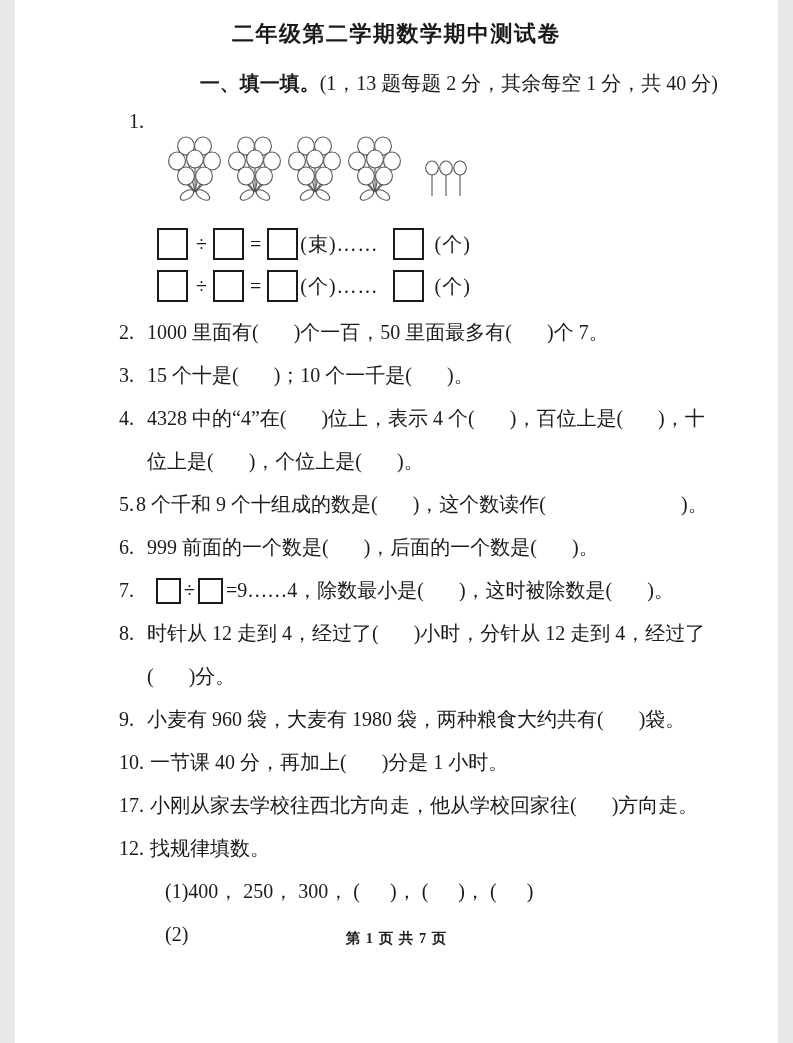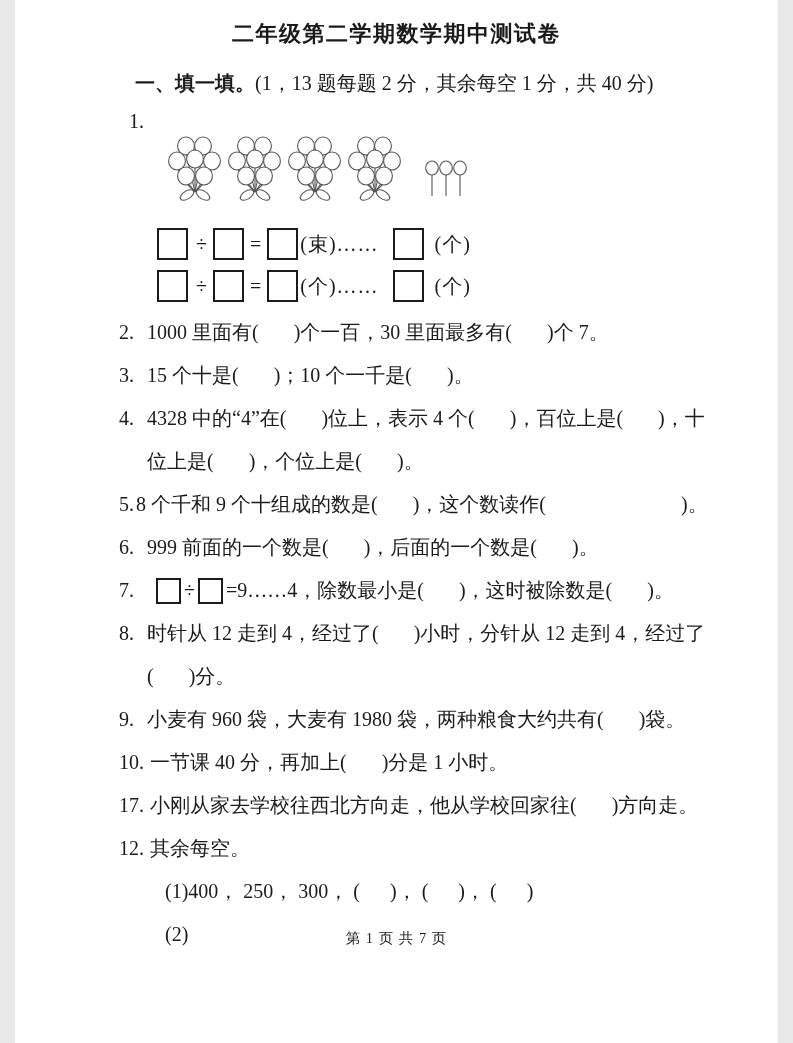--- a/index.html
+++ b/index.html
@@ -5,21 +5,21 @@
   html,body{margin:0;padding:0;background:#e8e8e8;}
   .page{
     width:763px;height:1043px;background:#ffffff;color:#1a1a1a;
     font-family:"Liberation Serif","DejaVu Serif",serif;
     position:relative;overflow:hidden;margin:0 auto;
   }
   .title{
     padding-top:19px;text-align:center;font-size:22px;font-weight:700;
     letter-spacing:1.5px;line-height:29px;
   }
-  .section{margin:22px 60px 0 120px;font-size:20px;line-height:26px;white-space:pre-wrap;}
+  .section{margin:22px 60px 0 120px;font-size:20px;line-height:26px;white-space:pre-wrap;text-align:right;}
   .section .b{font-weight:700;}
   .q1label{margin:14px 0 0 114px;font-size:20px;line-height:22px;}
   .balloons{display:block;margin:2px 0 0 152px;}
   .eqrow{display:flex;align-items:center;height:36px;font-size:20px;}
   .eqrow.r1{margin:22px 0 0 142px;}
   .eqrow.r2{margin:6px 0 0 142px;}
   .bbox{flex:none;width:27px;height:28px;border:2px solid #1b1b1b;background:#fff;}
   .eqrow .op{margin:0 6px;}
   .eqrow .bbox:first-child{margin-right:2px;}
   .eqrow .unit{margin-left:2px;letter-spacing:1px;}
@@ -30,21 +30,21 @@
   .qlabel{flex:none;min-width:22px;margin-right:6px;}
   .qtext{flex:1;white-space:pre-wrap;}
   .q.tight .qlabel{min-width:0;margin-right:2px;}
   .q7line{align-items:center;}
   .sbox{flex:none;width:21px;height:22px;border:2px solid #1b1b1b;background:#fff;margin:0 3px;}
   .sbox.first{margin-left:9px;}
   .q.sub{padding-left:46px;}
   .sublabel{flex:none;}
   .footer{
     position:absolute;top:929px;left:0;right:0;text-align:center;
-    font-size:14.5px;letter-spacing:1px;color:#222;
+    font-size:14.5px;letter-spacing:1px;color:#222;font-weight:bold;
   }
 </style>
 </head>
 <body>
 
 <div class="page">
 
   <div class="title">二年级第二学期数学期中测试卷</div>
 
   <div class="section"><span class="b">一、填一填。</span><span>(1，13 题每题 2 分，其余每空 1 分，共 40 分)</span></div>
@@ -151,21 +151,21 @@
     <span class="bbox"></span>
     <span class="unit">(个)……</span>
     <span class="bbox gap"></span>
     <span class="unit pad">(个)</span>
   </div>
 
   <div class="qs">
 
     <div class="q">
       <span class="qlabel">2.</span>
-      <span class="qtext">1000 里面有(       )个一百，30 里面最多有(       )个 7。</span>
+      <span class="qtext">1000 里面有(       )个一百，50 里面最多有(       )个 7。</span>
     </div>
 
     <div class="q">
       <span class="qlabel">3.</span>
       <span class="qtext">15 个十是(       )；10 个一千是(       )。</span>
     </div>
 
     <div class="q">
       <span class="qlabel">4.</span>
       <span class="qtext">4328 中的“4”在(       )位上，表示 4 个(       )，百位上是(       )，十
@@ -206,21 +206,21 @@
       <span class="qtext">一节课 40 分，再加上(       )分是 1 小时。</span>
     </div>
 
     <div class="q">
       <span class="qlabel">17.</span>
       <span class="qtext">小刚从家去学校往西北方向走，他从学校回家往(       )方向走。</span>
     </div>
 
     <div class="q">
       <span class="qlabel">12.</span>
-      <span class="qtext">其余每空。</span>
+      <span class="qtext">找规律填数。</span>
     </div>
 
     <div class="q sub">
       <span class="sublabel">(1)</span>
       <span class="qtext">400， 250， 300， (      )， (      )， (      )</span>
     </div>
 
     <div class="q sub">
       <span class="sublabel">(2)</span>
     </div>

